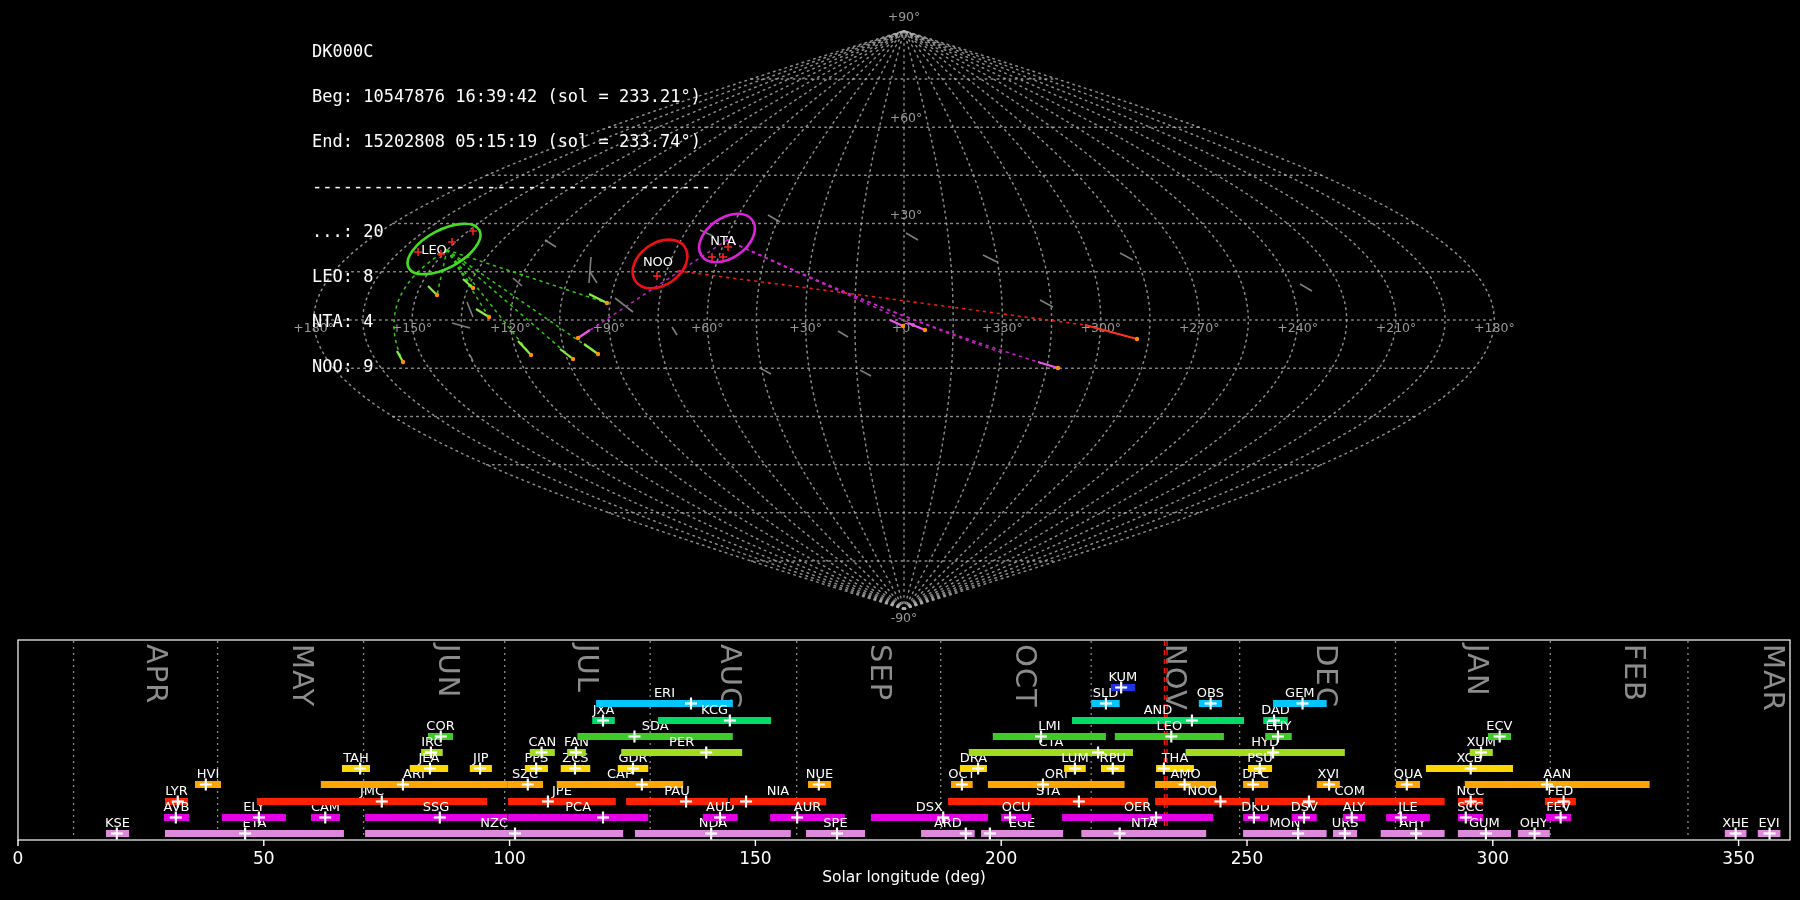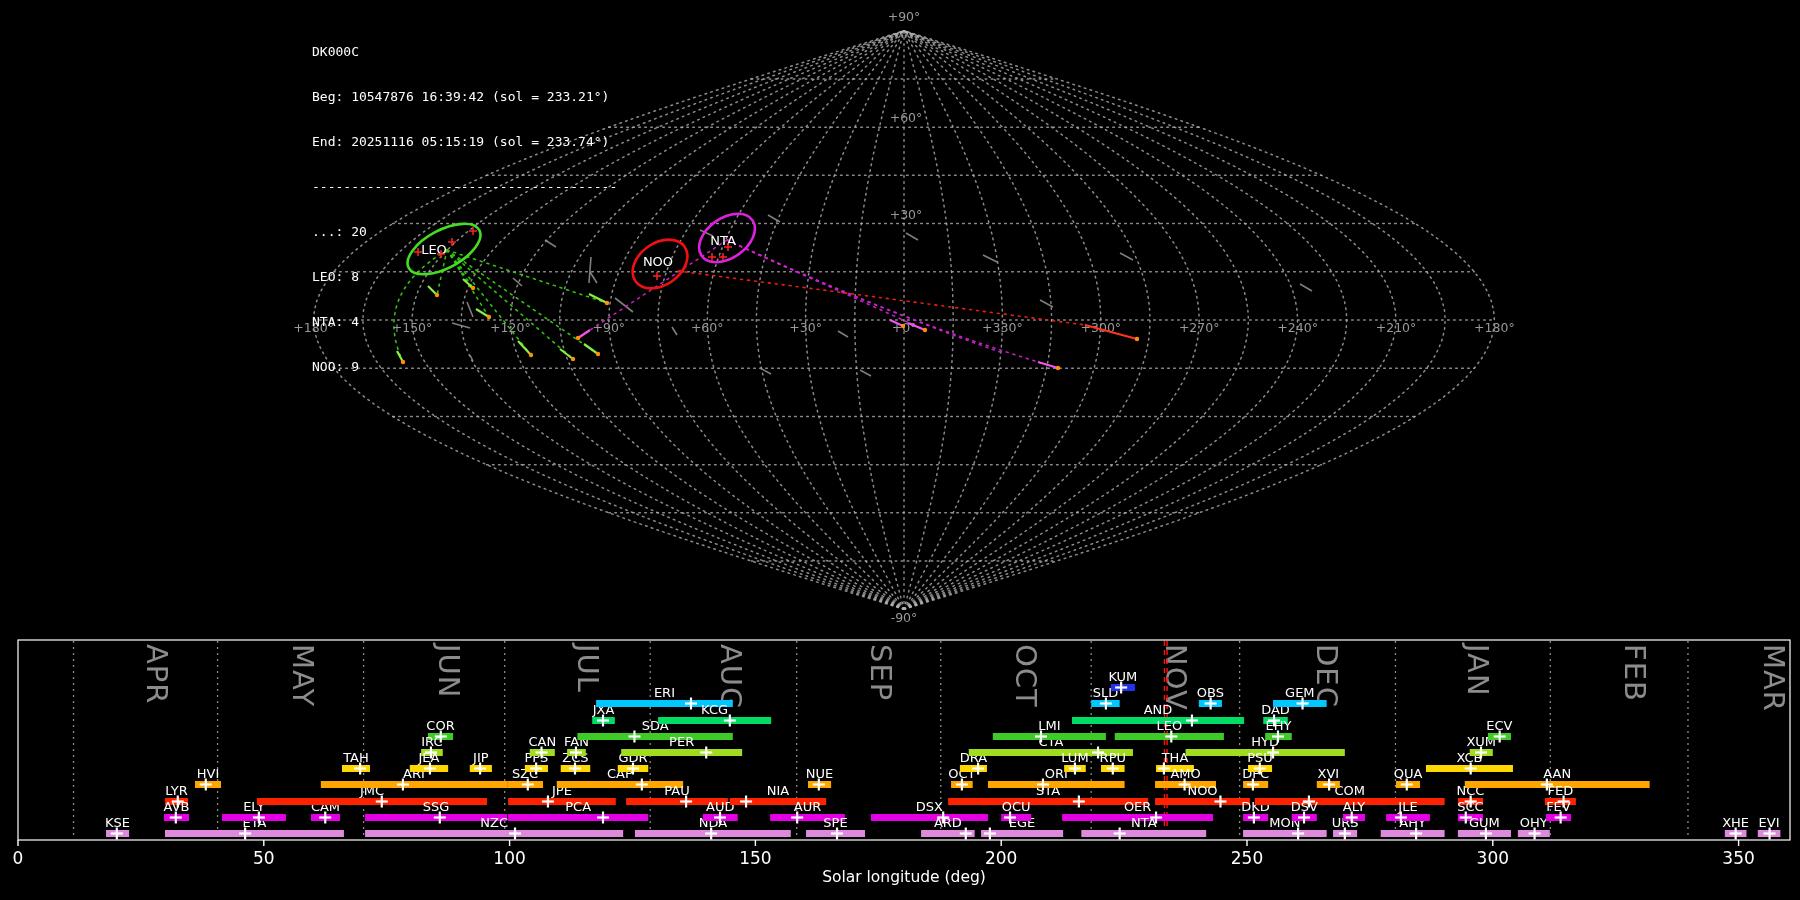--- a/index.html
+++ b/index.html
@@ -1,30 +1,30 @@
 <!DOCTYPE html>
 <html><head>
 <meta charset="utf-8">
 <style>
   html,body{margin:0;padding:0;background:#000;width:1800px;height:900px;overflow:hidden;}
   body{font-family:"DejaVu Sans",sans-serif;position:relative;}
   #header-info{
     position:absolute;left:312px;top:14px;color:#fff;
     font-family:"DejaVu Sans Mono","Liberation Mono",monospace;
-    font-size:13px;line-height:15px;white-space:pre;z-index:5;
+    font-size:17px;line-height:15px;white-space:pre;z-index:5;
   }
   #scene{position:absolute;left:0;top:0;}
 </style>
 </head>
 <body>
 
 <div id="header-info">
   <div>DK000C</div>
   <div>Beg: 10547876 16:39:42 (sol = 233.21°)</div>
-  <div>End: 20251116 05:15:19 (sol = 233.74°)</div>
+  <div>End: 15202808 05:15:19 (sol = 233.74°)</div>
   <div>---------------------------------------</div>
   <div>...: 20</div>
   <div>LEO: 8</div>
   <div>NTA: 4</div>
   <div>NOO: 9</div>
 </div>
 
 <svg id="scene" width="1800" height="900">
     <g>
       <path d="M904.0 609.3 L934.9 599.6 L965.7 590.0 L996.4 580.3 L1026.8 570.7 L1056.8 561.0 L1086.4 551.4 L1115.6 541.8 L1144.1 532.1 L1172.0 522.5 L1199.2 512.8 L1225.6 503.2 L1251.0 493.6 L1275.6 483.9 L1299.1 474.3 L1321.5 464.6 L1342.8 455.0 L1362.8 445.3 L1381.6 435.7 L1399.2 426.1 L1415.3 416.4 L1430.1 406.8 L1443.4 397.1 L1455.2 387.5 L1465.5 377.9 L1474.3 368.2 L1481.5 358.6 L1487.1 348.9 L1491.2 339.3 L1493.6 329.6 L1494.4 320.0 L1493.6 310.4 L1491.2 300.7 L1487.1 291.1 L1481.5 281.4 L1474.3 271.8 L1465.5 262.1 L1455.2 252.5 L1443.4 242.9 L1430.1 233.2 L1415.3 223.6 L1399.2 213.9 L1381.6 204.3 L1362.8 194.7 L1342.8 185.0 L1321.5 175.4 L1299.1 165.7 L1275.6 156.1 L1251.0 146.4 L1225.6 136.8 L1199.2 127.2 L1172.0 117.5 L1144.1 107.9 L1115.6 98.2 L1086.4 88.6 L1056.8 78.9 L1026.8 69.3 L996.4 59.7 L965.7 50.0 L934.9 40.4 L904.0 30.7 " fill="none" stroke="#b2b2b2" stroke-width="1.5" stroke-dasharray="1.6 4.4" stroke-linecap="round" opacity="0.78"></path>

